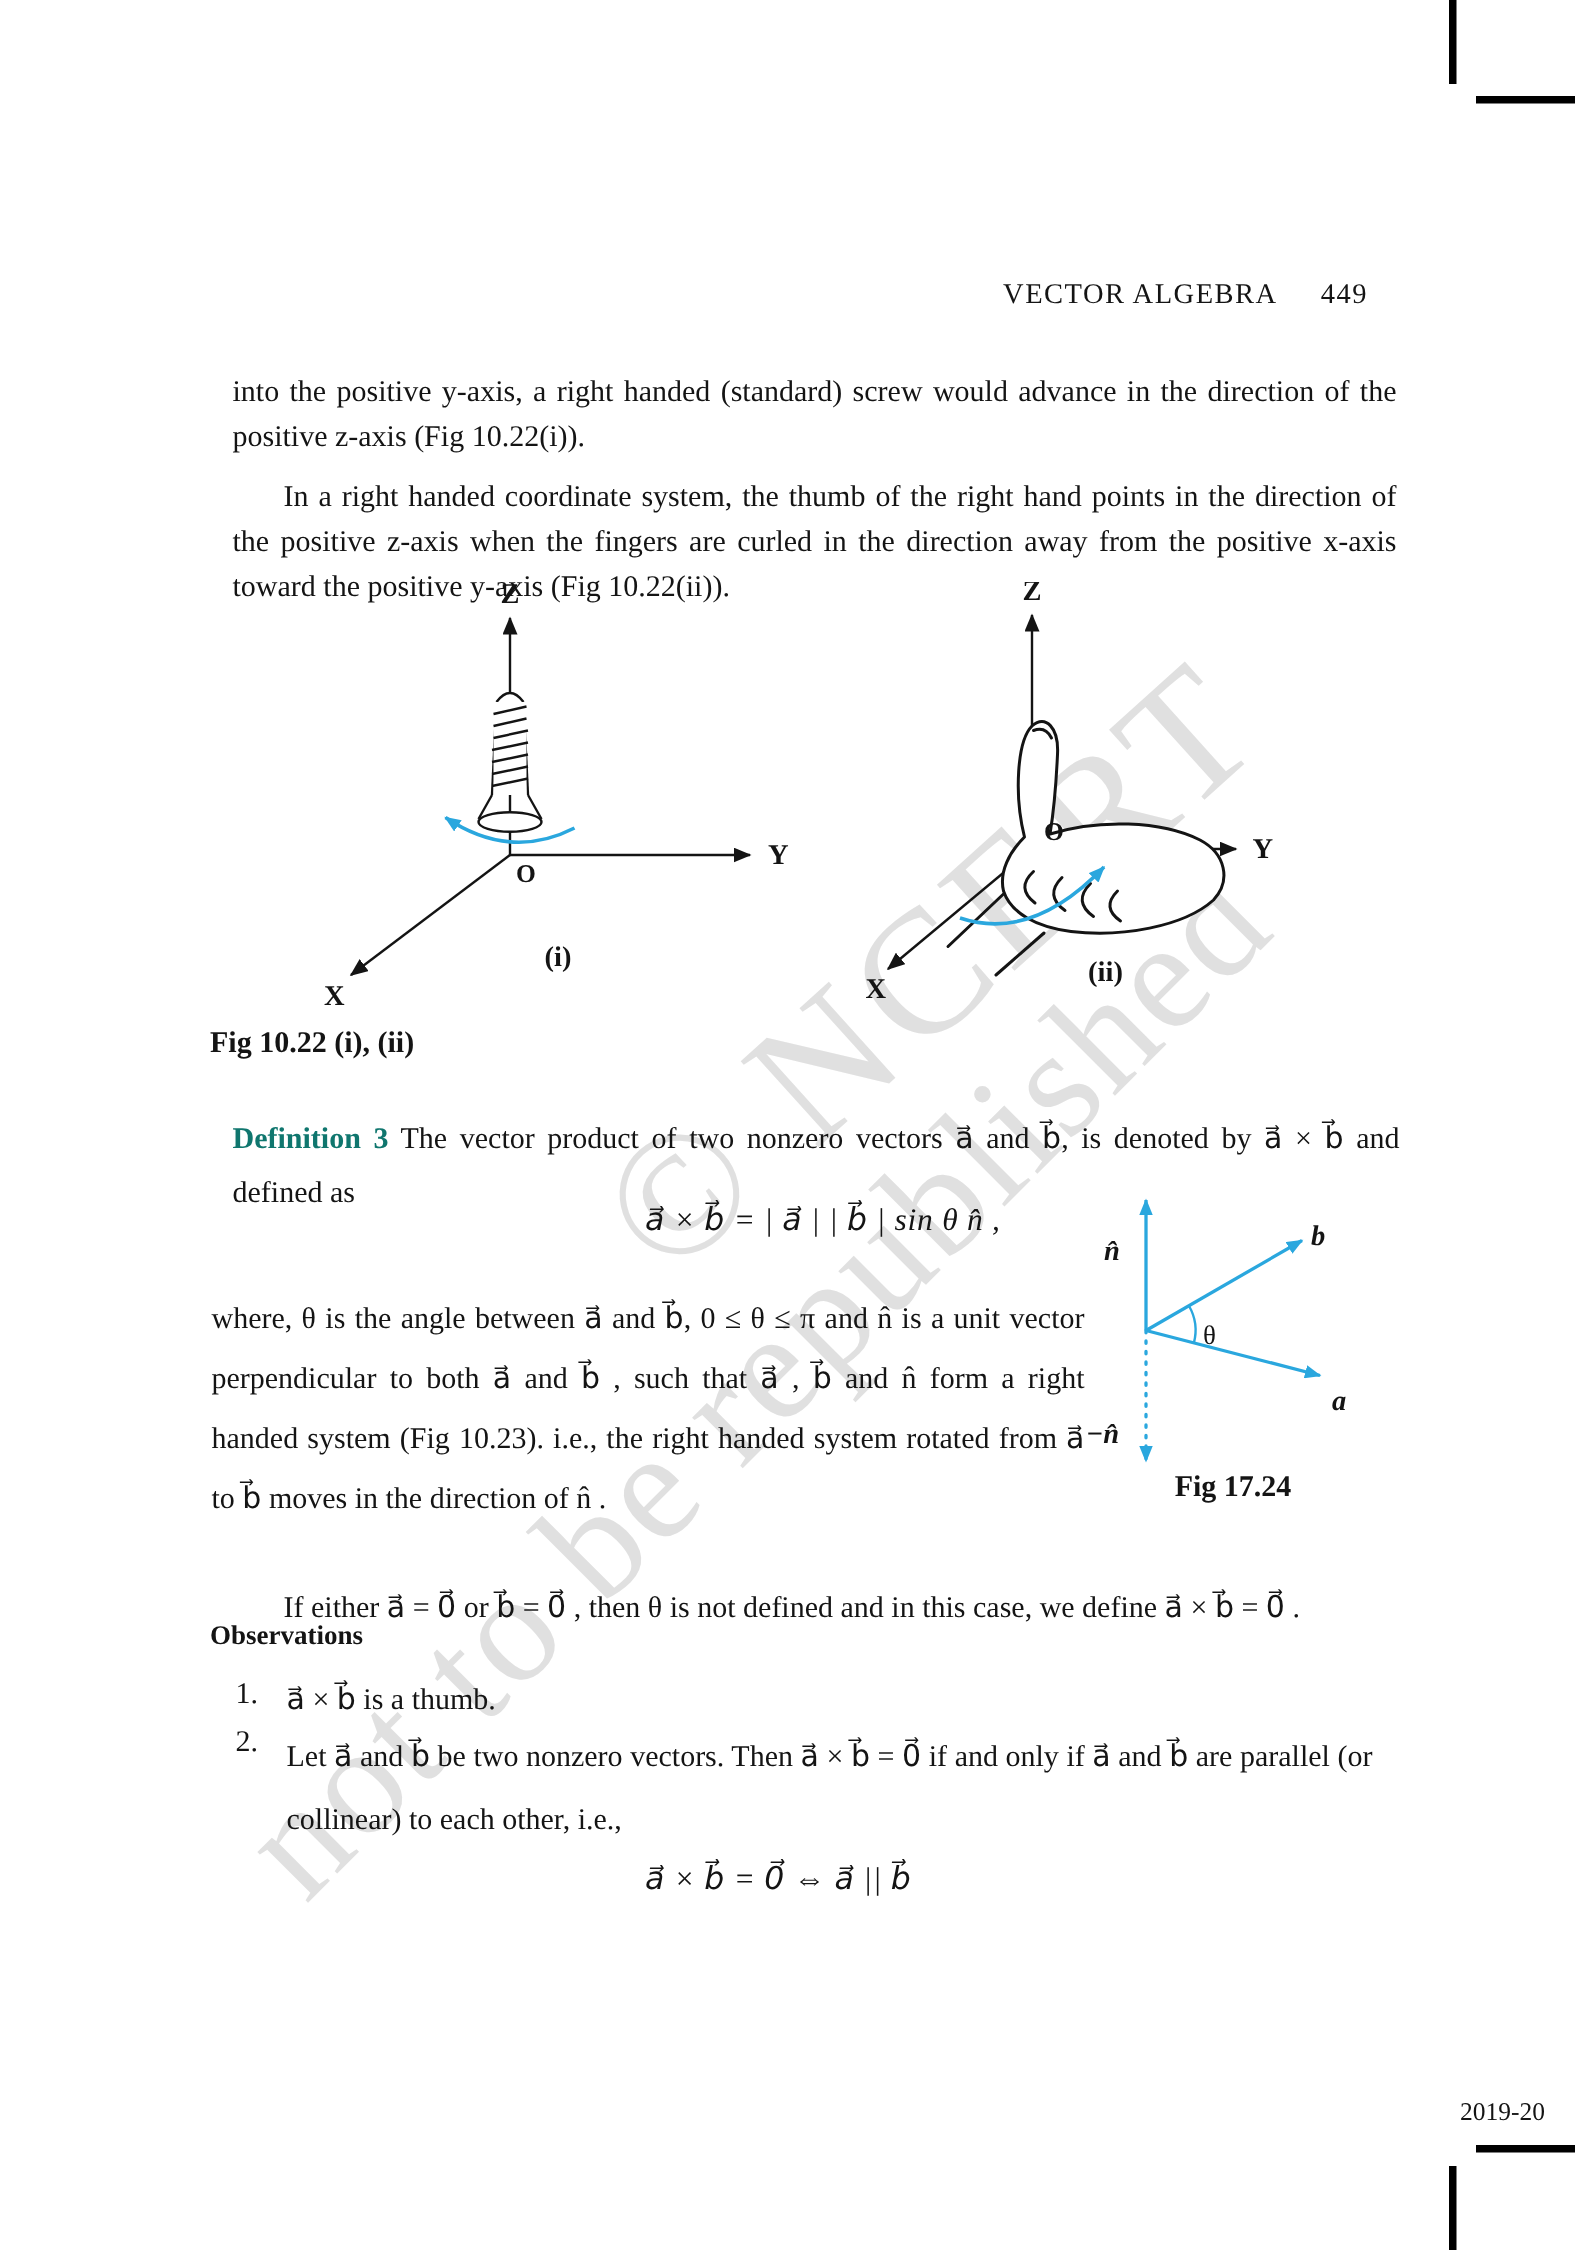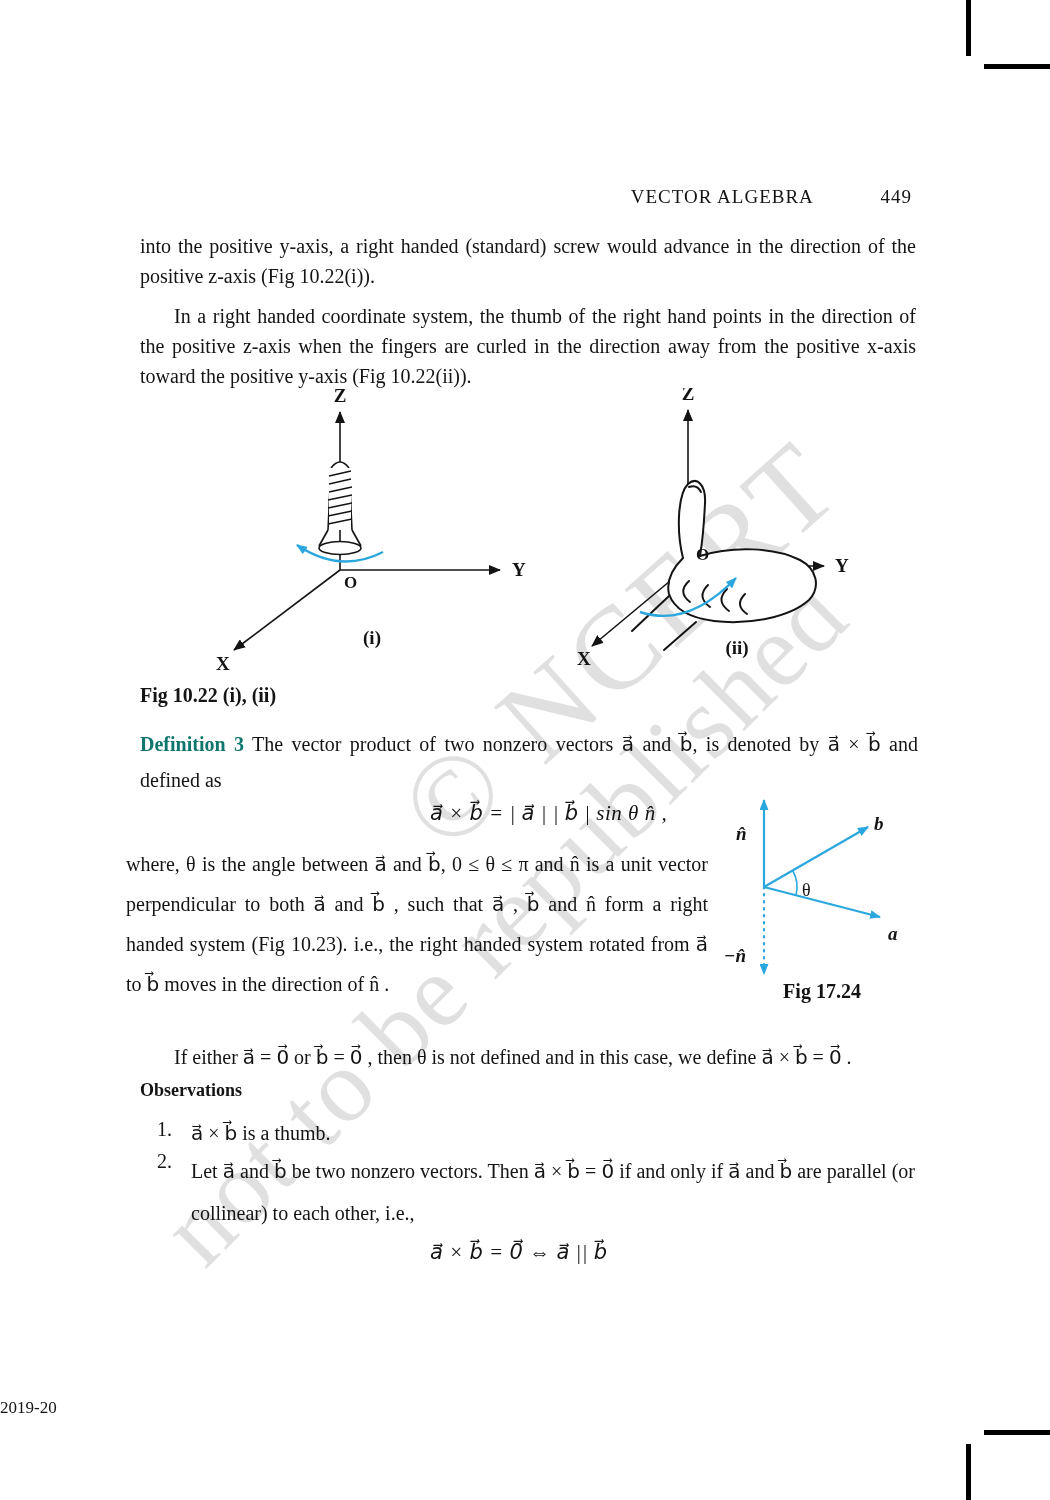--- a/index.html
+++ b/index.html
@@ -9,22 +9,22 @@
   .wm{position:absolute;white-space:nowrap;color:#c2c2c2;opacity:.5;z-index:1;pointer-events:none;
       font-family:"Liberation Serif","DejaVu Serif",serif}
   .wm1{font-size:118px;letter-spacing:6px;left:350px;top:577px;transform:rotate(-42deg)}
   .wm2{font-size:104px;letter-spacing:2px;left:45px;top:862px;transform:rotate(-45deg)}
   .cropmark{position:absolute;background:#000;z-index:3}
   .tr-v{left:966px;top:0;width:5px;height:56px}
   .tr-h{left:984px;top:64px;width:66px;height:5px}
   .br-v{left:966px;top:1444px;width:5px;height:56px}
   .br-h{left:984px;top:1430px;width:66px;height:5px}
   .header{position:absolute;left:0;top:186px;width:912px;text-align:right;font-size:19px;letter-spacing:1px;z-index:2}
-  .header .pagenum{margin-left:62px}
-  .para{position:absolute;margin:0;font-size:20px;line-height:30px;text-align:justify;z-index:2}
+  .header .pagenum{margin-left:24px}
+  .para{position:absolute;margin:15px;font-size:20px;line-height:30px;text-align:justify;z-index:2}
   .p1{left:140px;top:231px;width:776px}
   .p2{left:140px;top:301px;width:776px;text-indent:34px}
   .fig1022{position:absolute;left:140px;top:388px;z-index:2}
   .caption{position:absolute;font-weight:bold;font-size:20px;z-index:2}
   .cap1022{left:140px;top:684px;width:780px;}
   .def{left:140px;top:726px;width:778px;line-height:36px}
   .defLabel{color:#0f766e;font-weight:bold}
   .formula{position:absolute;font-size:21px;font-style:italic;letter-spacing:.5px;z-index:2}
   .f1{left:430px;top:801px}
   .where{left:126px;top:844px;width:582px;line-height:40px}
@@ -32,21 +32,21 @@
   .cap1023{left:716px;top:980px;width:212px;text-align:center}
   .ifeither{left:140px;top:1042px;width:780px;text-indent:34px}
   .obsHead{position:absolute;left:140px;top:1080px;font-weight:bold;font-size:18px;z-index:2}
   .obsItem{position:absolute;display:flex;font-size:20px;z-index:2}
   .obsItem .num{width:34px;flex:0 0 auto}
   .o1{left:157px;top:1118px}
   .o1 .otext{line-height:30px}
   .o2{left:157px;top:1150px;width:758px}
   .o2 .otext{text-align:justify;line-height:42px}
   .f2{left:430px;top:1240px}
-  .footer{position:absolute;left:0;top:1398px;width:1030px;text-align:left;font-size:17px;z-index:2}
+  .footer{position:absolute;left:0;top:1398px;width:1030px;text-align:right;font-size:17px;z-index:2}
   svg text{font-family:"Liberation Serif","DejaVu Serif",serif;fill:#141414}
   .axlabel{font-weight:bold;font-size:19px}
   .olabel{font-weight:bold;font-size:17px}
   .sublabel{font-weight:bold;font-size:19px}
   .veclabel{font-weight:bold;font-style:italic;font-size:19px}
   .thetalabel{font-size:18px}
 </style>
 </head>
 <body>
 

